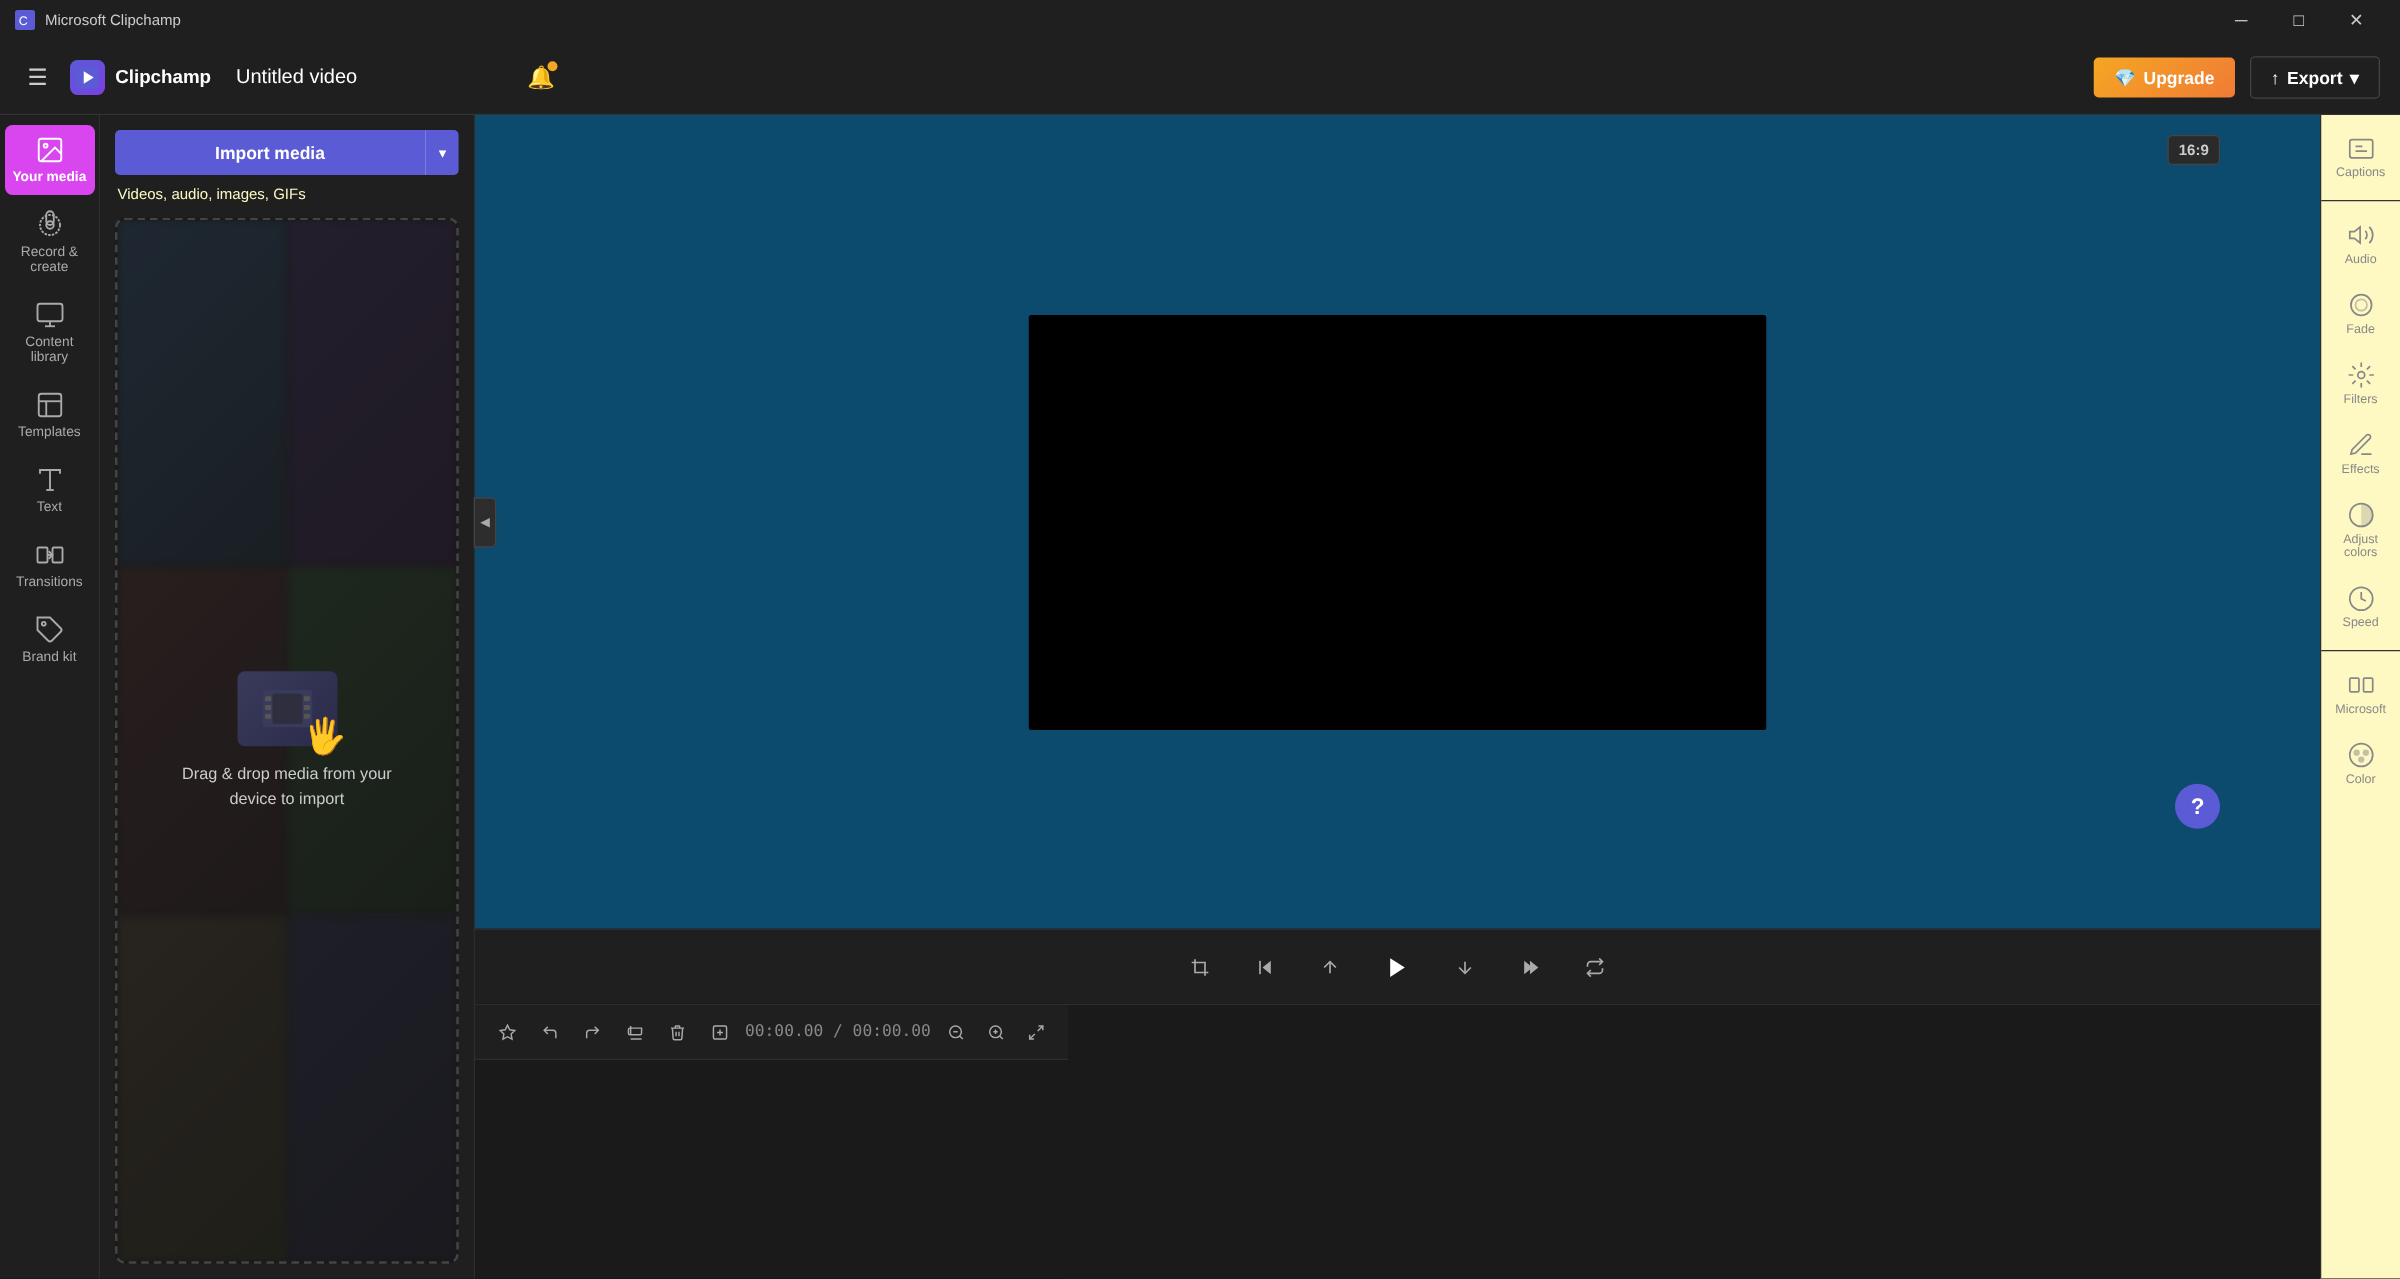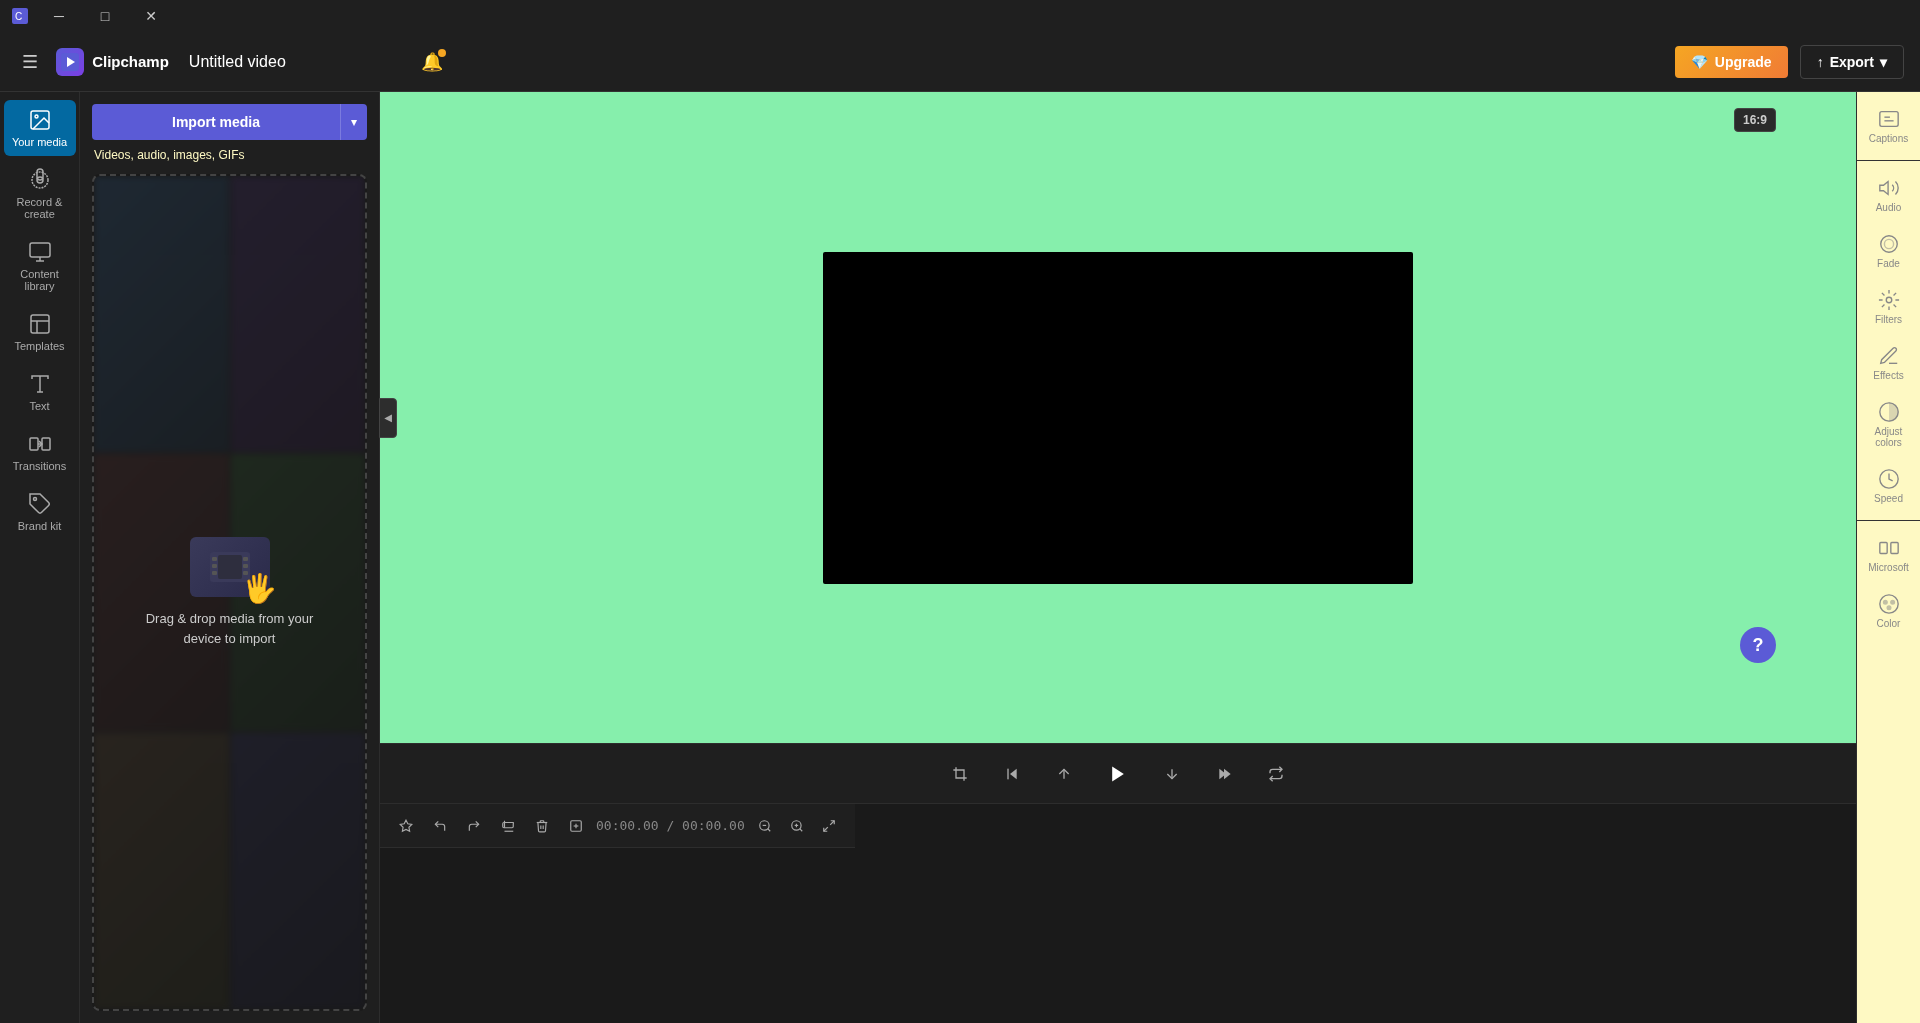--- a/index.html
+++ b/index.html
@@ -63,21 +63,21 @@
       flex-direction: column;
       align-items: center;
       padding: 8px 4px;
       border-radius: 6px;
       cursor: pointer;
       gap: 4px;
       color: #aaa;
       font-size: 11px;
       text-align: center;
     }
-    .sidebar-item.active { background: #0369a1; color: #fff; }
+    .sidebar-item.active { background: #d946ef; color: #fff; font-weight: bold; }
     .sidebar-item svg { width: 24px; height: 24px; }
 
     
     .media-panel {
       width: 300px;
       background: #1f1f1f;
       display: flex;
       flex-direction: column;
       border-right: 1px solid #2d2d2d;
       flex-shrink: 0;
@@ -186,21 +186,21 @@
       flex-direction: column;
       background: #141414;
     }
 
     
     .preview-area {
       flex: 1;
       display: flex;
       align-items: center;
       justify-content: flex-end;
-      background: #86efac;
+      background: #0c4a6e;
       position: relative;
       min-height: 0;
     }
     .video-preview {
       width: 590px;
       height: 332px;
       background: #000;
       border-radius: 2px;
     }
 
@@ -453,20 +453,21 @@
 </head>
 <body>
 
 <div class="title-bar">
   <div class="title-bar-icon">
     <svg width="16" height="16" viewBox="0 0 16 16">
         <rect width="16" height="16" rx="2" fill="#5b5bd6"></rect>
         <text x="3" y="12" font-size="10" fill="white">C</text>
       </svg>
   </div>
+  <span class="title-bar-title">Microsoft Clipchamp</span>
   <div class="title-bar-controls">
     <button class="title-bar-btn">─</button>
     <button class="title-bar-btn">□</button>
     <button class="title-bar-btn close">✕</button>
   </div>
 </div>
 
 <div class="top-bar">
   <button class="hamburger-btn">☰</button>
 

